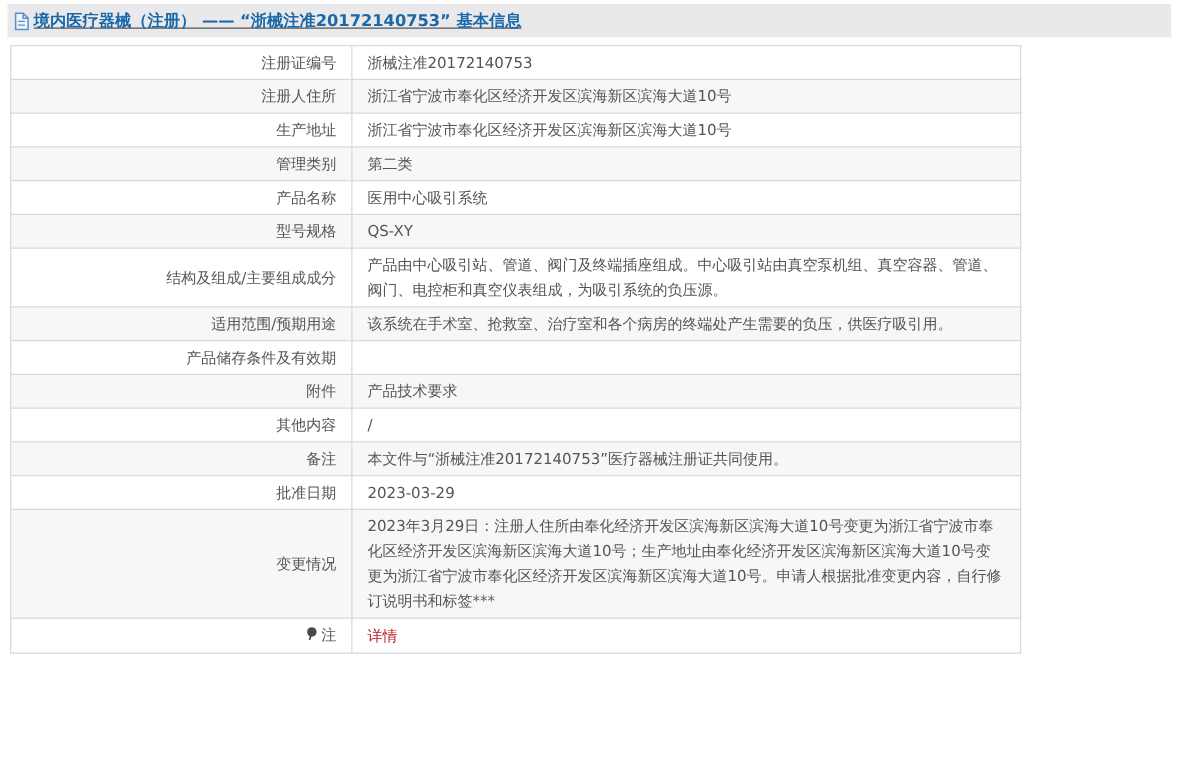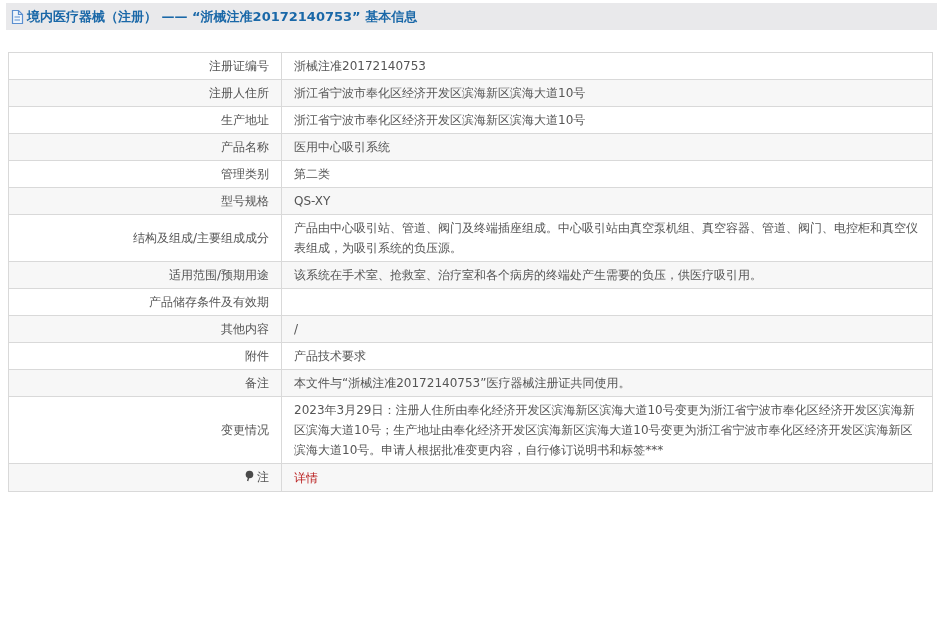--- a/index.html
+++ b/index.html
@@ -14,35 +14,36 @@
     overflow: hidden;
   }
   .title-bar {
     margin: 3px 6px 0 6px;
     background: #e9e9eb;
     height: 27px;
     display: flex;
     align-items: center;
     padding-left: 4px;
     box-sizing: border-box;
+    text-decoration: underline;
   }
   .title-bar .doc-icon {
     display: inline-flex;
     margin-right: 3px;
   }
   .title-text {
     color: #1a68a8;
     font-weight: bold;
     font-size: 13px;
     white-space: nowrap;
   }
   table.info-table {
     border-collapse: collapse;
-    margin: 22px 8px 0 8px;
-    width: 925px;
+    margin: 6px 8px 0 8px;
+    width: 809px;
     table-layout: fixed;
     background: #ffffff;
   }
   table.info-table td {
     border: 1px solid #d9d9d9;
     padding: 3px 12px;
     line-height: 20px;
     vertical-align: middle;
     word-break: break-all;
   }
@@ -98,54 +99,58 @@
     </tr>
     <tr>
       <td class="label-cell">注册人住所</td>
       <td class="value-cell">浙江省宁波市奉化区经济开发区滨海新区滨海大道10号</td>
     </tr>
     <tr>
       <td class="label-cell">生产地址</td>
       <td class="value-cell">浙江省宁波市奉化区经济开发区滨海新区滨海大道10号</td>
     </tr>
     <tr>
+      <td class="label-cell">管理类别</td>
+      <td class="value-cell">第二类</td>
+    </tr>
+    <tr>
       <td class="label-cell">产品名称</td>
       <td class="value-cell">医用中心吸引系统</td>
-    </tr>
-    <tr>
-      <td class="label-cell">管理类别</td>
-      <td class="value-cell">第二类</td>
     </tr>
     <tr>
       <td class="label-cell">型号规格</td>
       <td class="value-cell">QS-XY</td>
     </tr>
     <tr>
       <td class="label-cell">结构及组成/主要组成成分</td>
       <td class="value-cell">产品由中心吸引站、管道、阀门及终端插座组成。中心吸引站由真空泵机组、真空容器、管道、阀门、电控柜和真空仪表组成，为吸引系统的负压源。</td>
     </tr>
     <tr>
       <td class="label-cell">适用范围/预期用途</td>
       <td class="value-cell">该系统在手术室、抢救室、治疗室和各个病房的终端处产生需要的负压，供医疗吸引用。</td>
     </tr>
     <tr>
       <td class="label-cell">产品储存条件及有效期</td>
       <td class="value-cell"></td>
     </tr>
     <tr>
+      <td class="label-cell">附件</td>
+      <td class="value-cell">产品技术要求</td>
+    </tr>
+    <tr>
       <td class="label-cell">其他内容</td>
       <td class="value-cell">/</td>
     </tr>
     <tr>
-      <td class="label-cell">附件</td>
-      <td class="value-cell">产品技术要求</td>
+      <td class="label-cell">备注</td>
+      <td class="value-cell">本文件与“浙械注准20172140753”医疗器械注册证共同使用。</td>
     </tr>
     <tr>
-      <td class="label-cell">备注</td>
-      <td class="value-cell">本文件与“浙械注准20172140753”医疗器械注册证共同使用。</td>
+      <td class="label-cell">批准日期</td>
+      <td class="value-cell">2023-03-29</td>
     </tr>
     <tr>
       <td class="label-cell">变更情况</td>
       <td class="value-cell">2023年3月29日：注册人住所由奉化经济开发区滨海新区滨海大道10号变更为浙江省宁波市奉化区经济开发区滨海新区滨海大道10号；生产地址由奉化经济开发区滨海新区滨海大道10号变更为浙江省宁波市奉化区经济开发区滨海新区滨海大道10号。申请人根据批准变更内容，自行修订说明书和标签***</td>
     </tr>
     <tr>
       <td class="label-cell">
         <span class="pin-icon">
           <svg width="9" height="12" viewBox="0 0 9 12">
             <circle cx="4.5" cy="4.5" r="3.8" fill="#4a4a4a"></circle>

